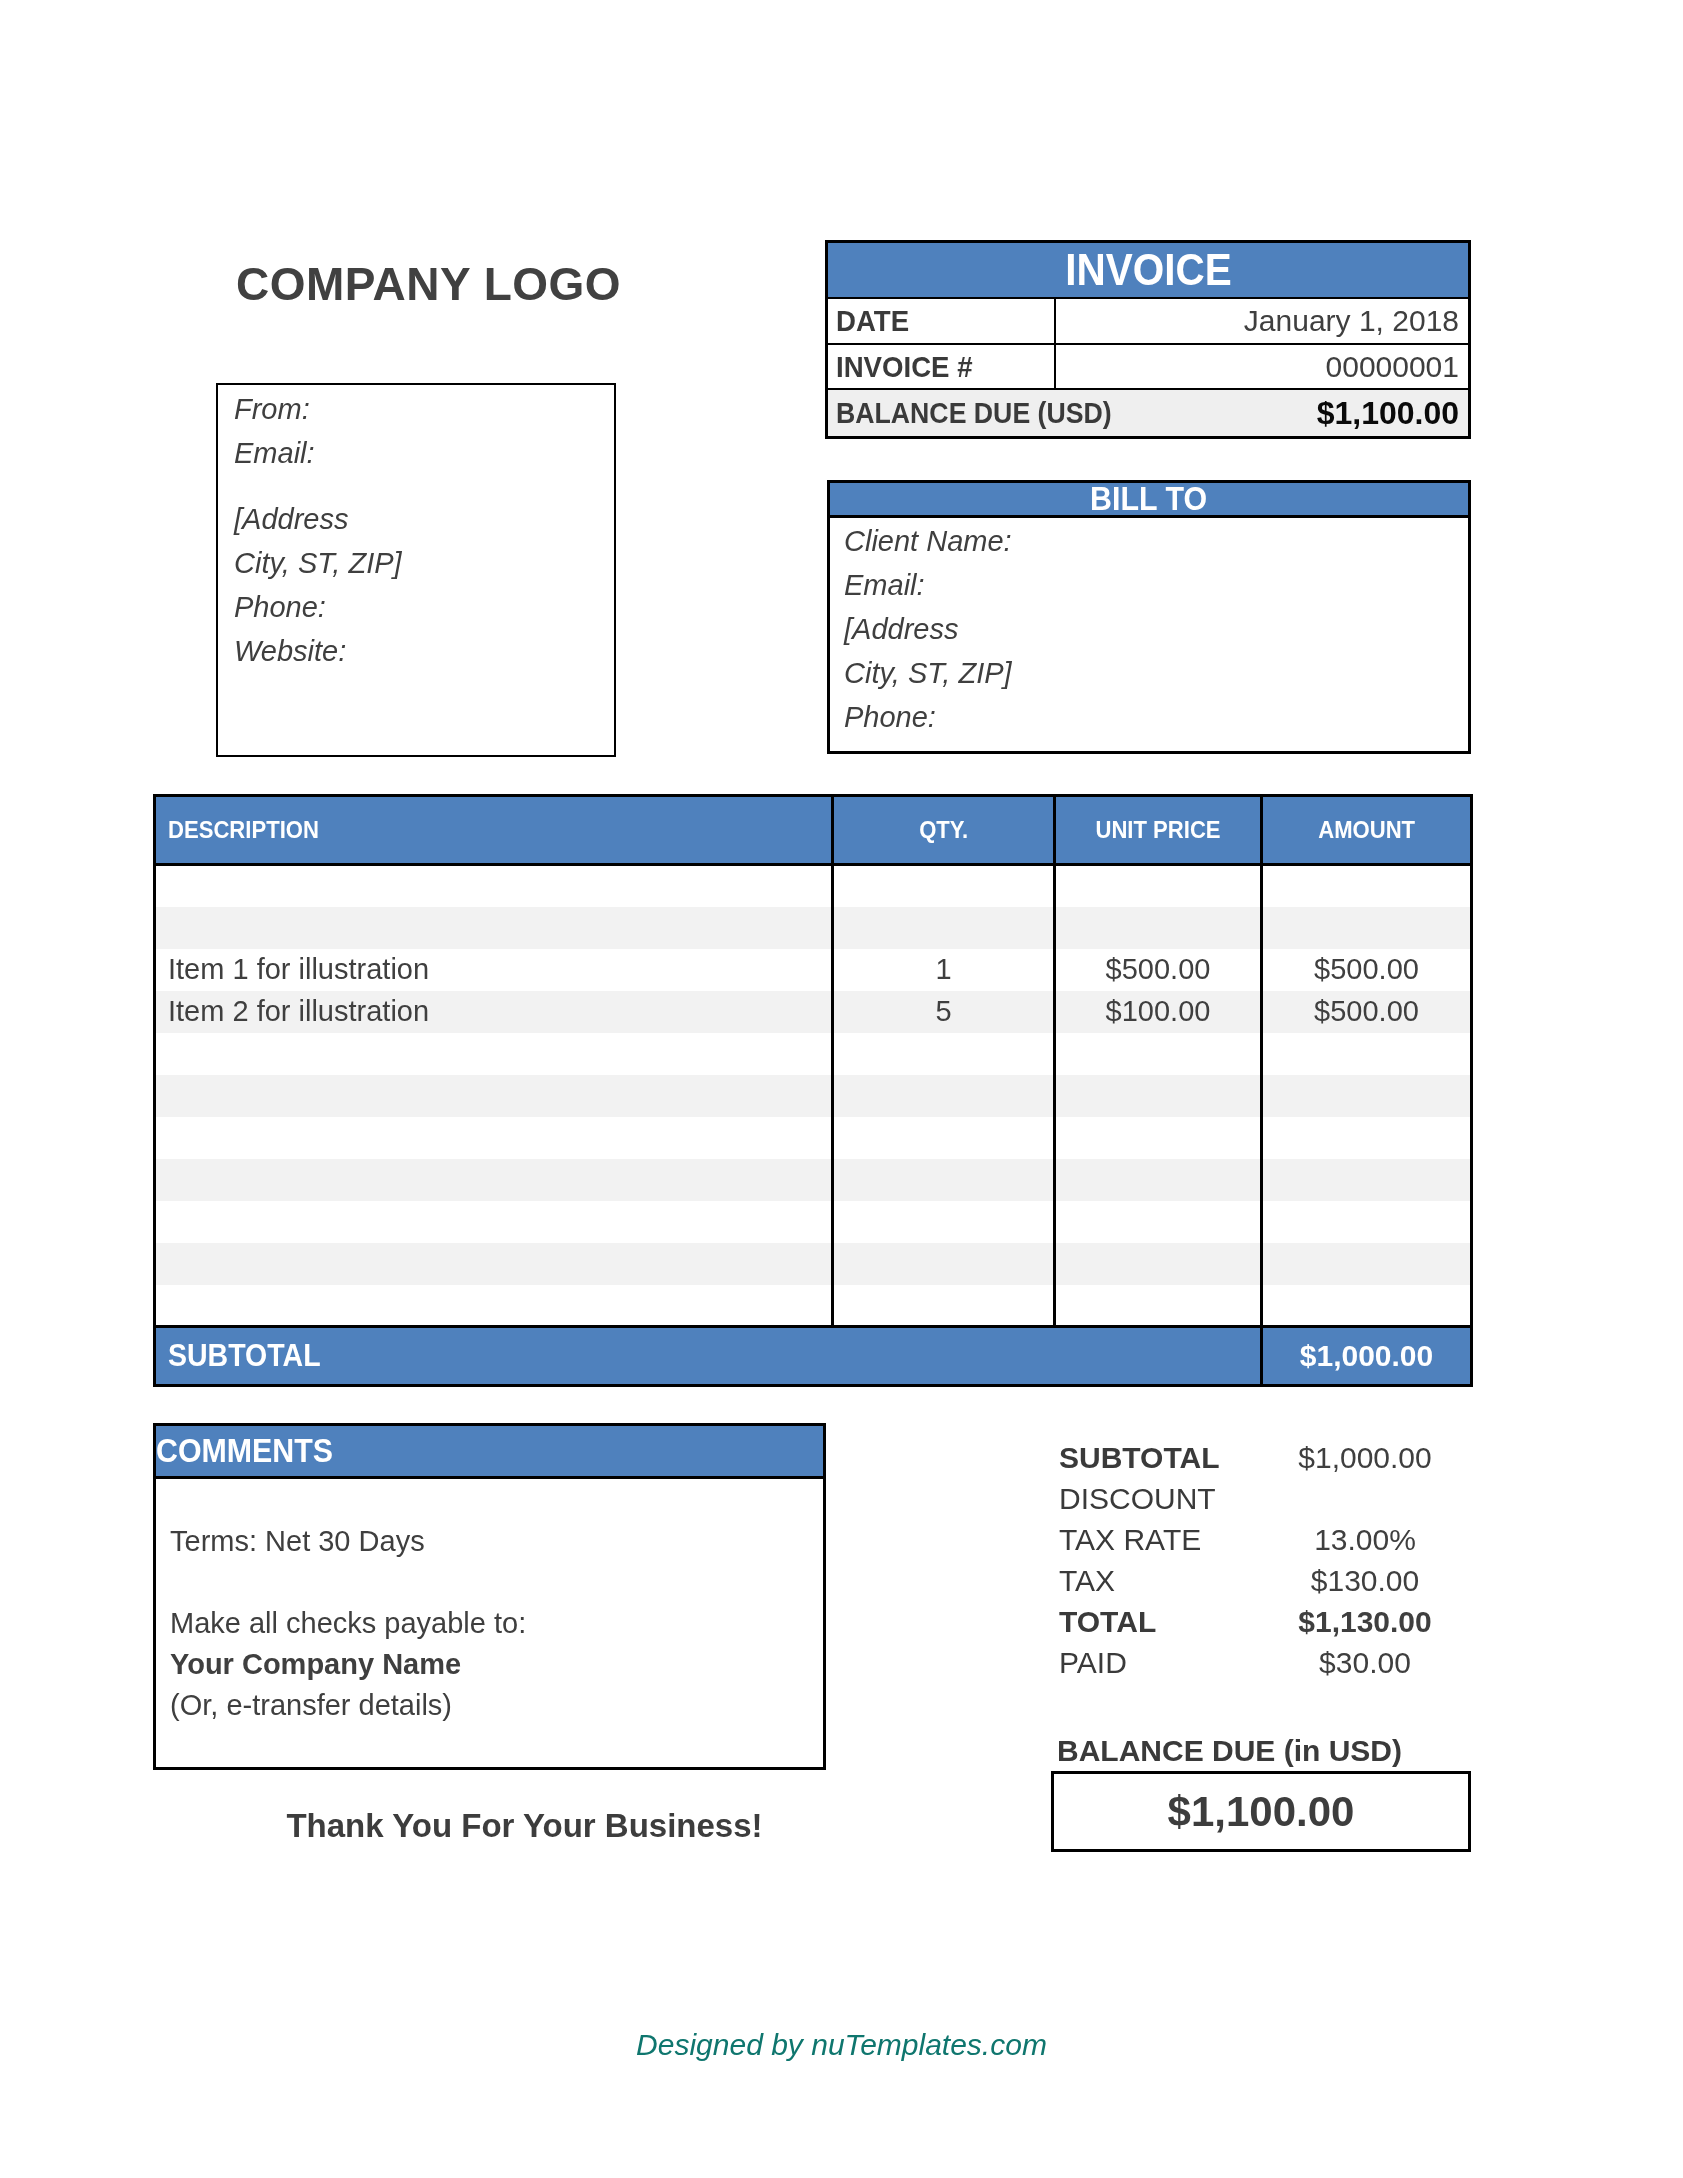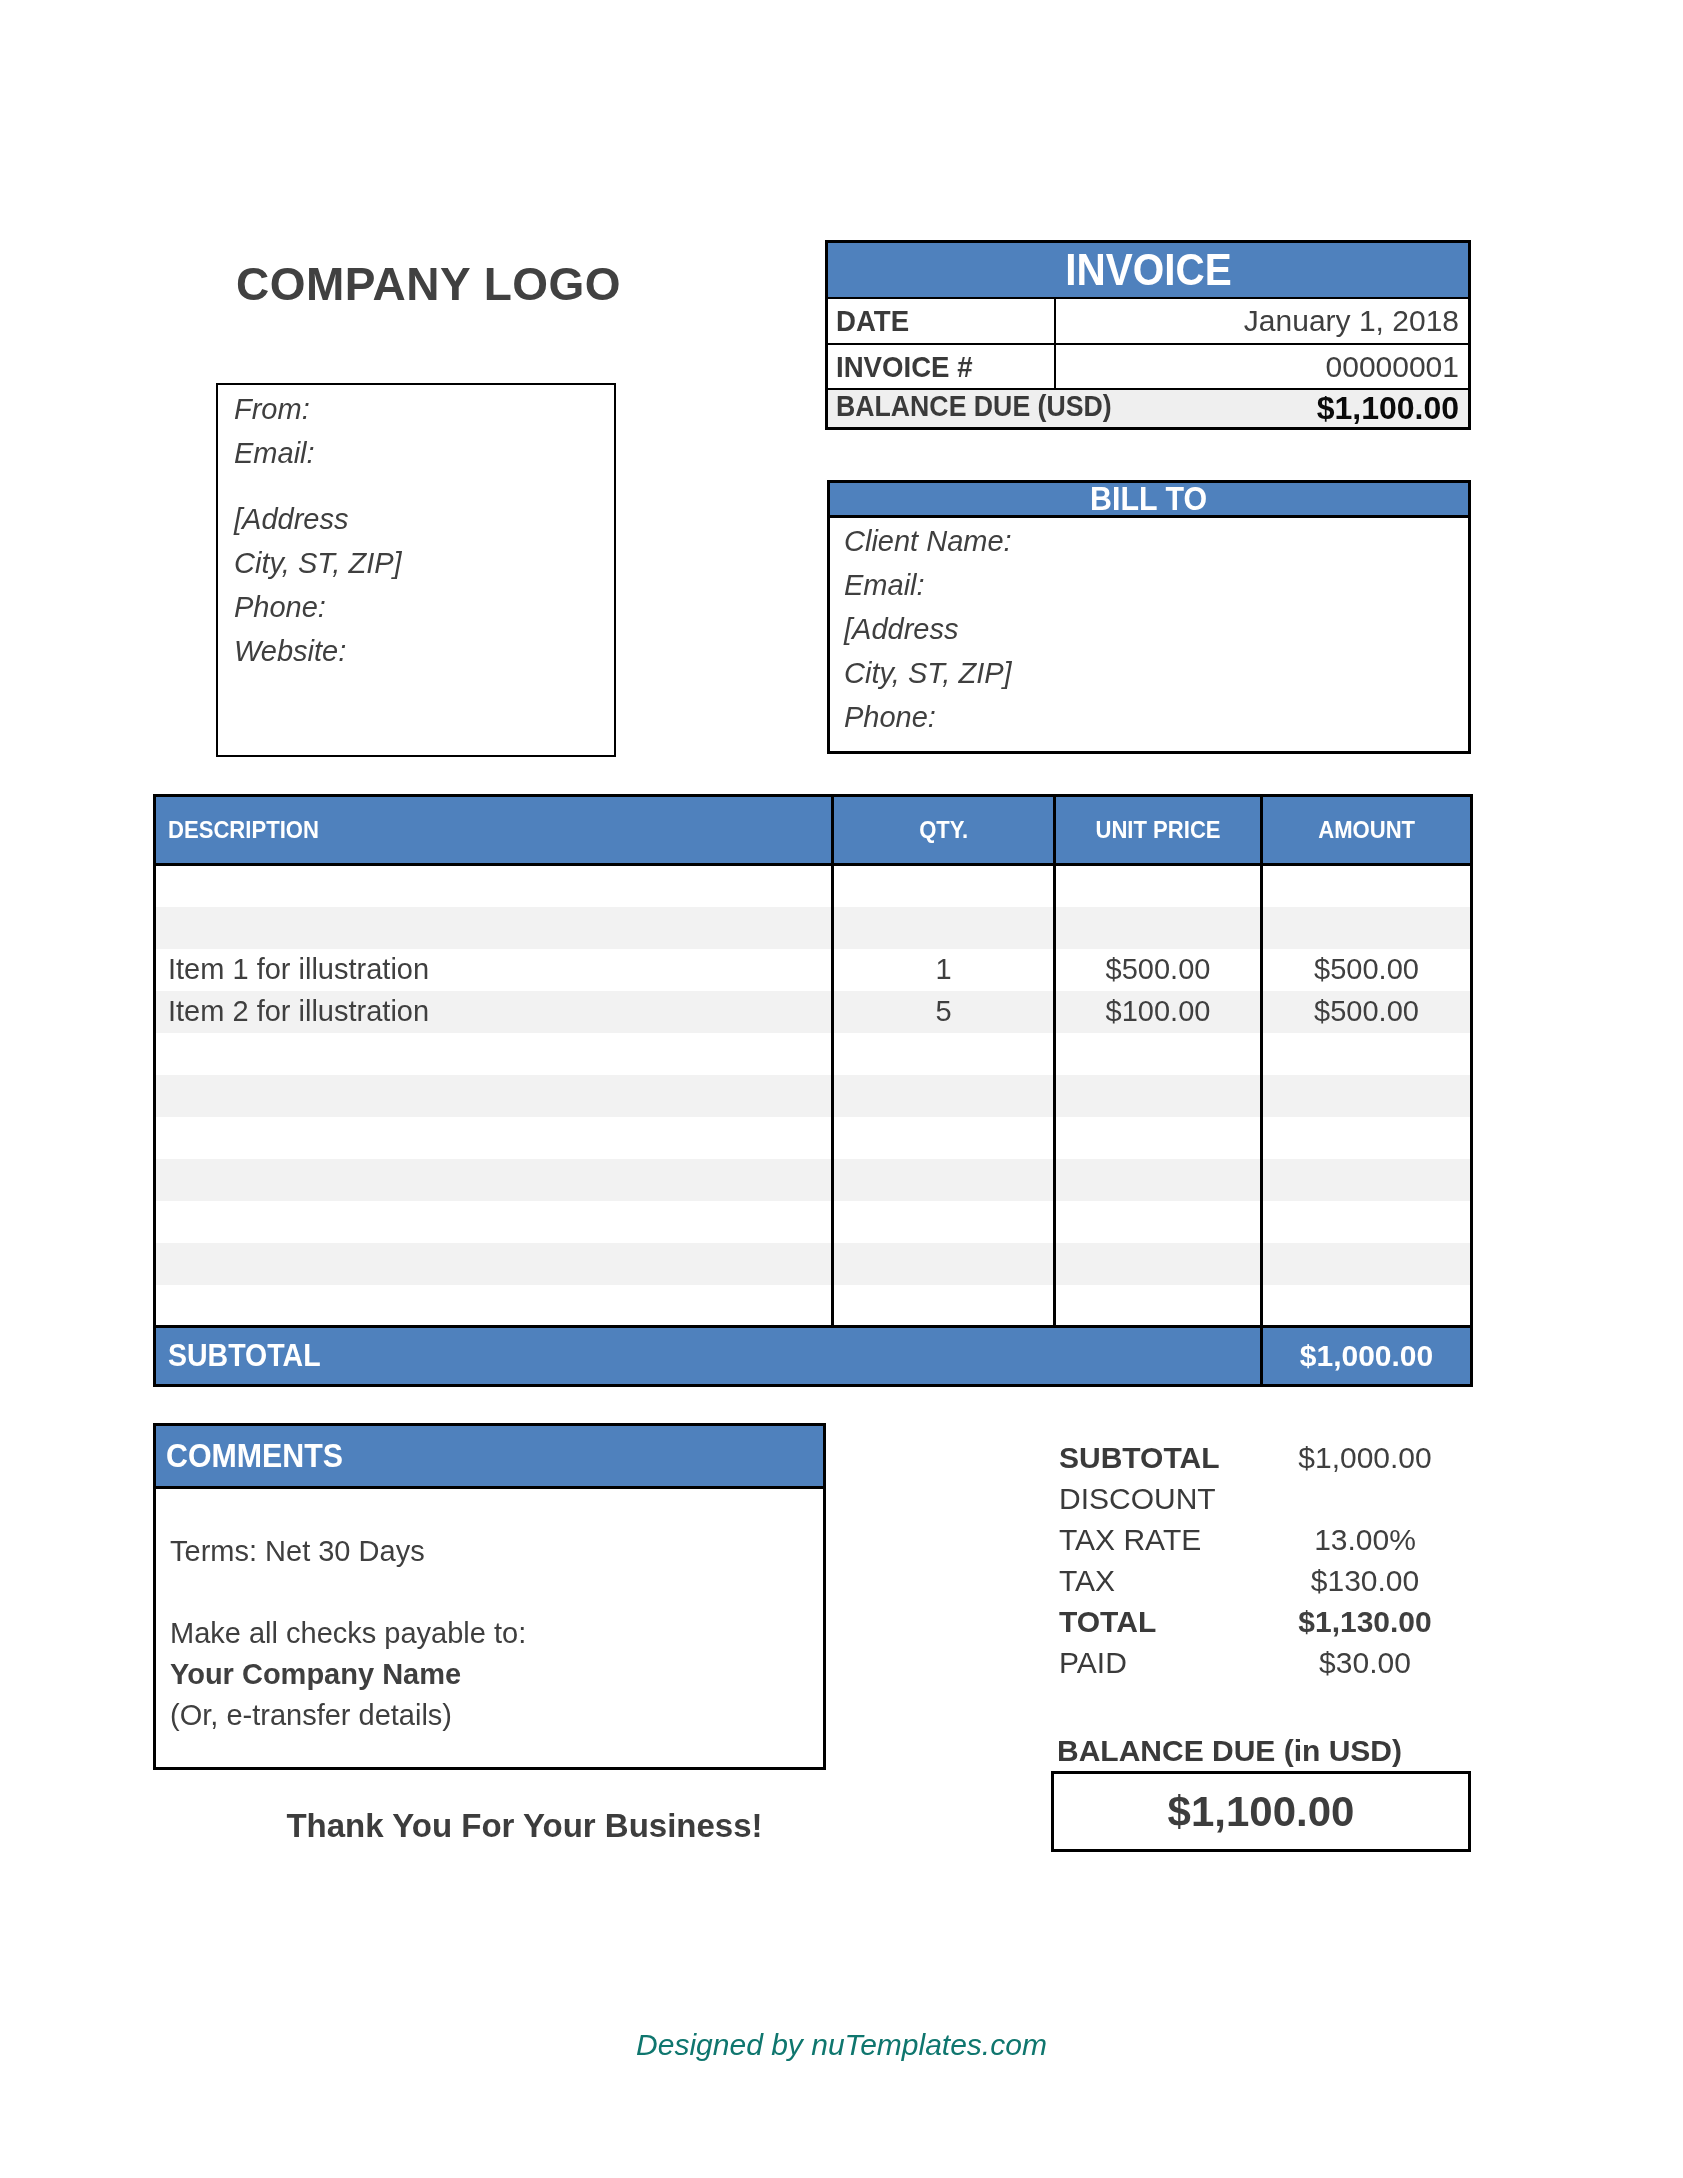--- a/index.html
+++ b/index.html
@@ -22,21 +22,21 @@
   .inv-table { position:absolute; left:825px; top:240px; width:646px; border:3px solid #000; background:#fff; }
   .inv-title { height:56px; background:#4f81bd; border-bottom:2px solid #000;
                display:flex; align-items:center; justify-content:center;
                color:#fff; font-size:44px; font-weight:bold; }
   .inv-row   { display:flex; height:46px; border-bottom:2px solid #000; }
   .inv-row:nth-of-type(3){ height:45px; }
   .inv-label { width:228px; border-right:2px solid #000; display:flex; align-items:center;
                padding-left:8px; font-size:30px; font-weight:bold; color:#3a3a3a; }
   .inv-value { flex:1; display:flex; align-items:center; justify-content:flex-end;
                padding-right:9px; font-size:30px; color:#3f3f3f; }
-  .inv-balance { height:37px; background:#efefef; display:flex; 
+  .inv-balance { height:46px; background:#efefef; display:flex; align-items:center;
                  justify-content:space-between; padding:0 9px 0 8px; }
   .inv-balance .lbl { font-size:29px; font-weight:bold; color:#3a3a3a; }
   .inv-balance .val { font-size:32px; font-weight:bold; color:#0a0a0a; }
 
   
   .from-box { position:absolute; left:216px; top:383px; width:400px; height:374px;
               border:2px solid #000; padding:2px 0 0 16px; }
   .box-line { font-style:italic; font-size:29px; color:#3f3f3f;
               line-height:44px; min-height:44px; }
   .box-line.spacer { line-height:22px; min-height:22px; }
@@ -60,22 +60,22 @@
               font-size:29px; color:#3f3f3f; text-align:center; }
   .items td.d-desc { text-align:left; padding-left:12px; }
   .items tbody tr:nth-child(even) td { background:#f2f2f2; }
   .items .subtotal td { background:#4f81bd; color:#fff; height:59px;
               border:3px solid #000; font-weight:bold; }
   .items .subtotal .st-label { text-align:left; padding-left:12px; font-size:31px; }
   .items .subtotal .st-value { font-size:30px; }
 
   
   .comments-box { position:absolute; left:153px; top:1423px; width:673px; height:347px; border:3px solid #000; }
-  .comments-head { height:63px; background:#4f81bd; border-bottom:3px solid #000;
-                   display:flex; align-items:center; padding-left:10px;
+  .comments-head { height:53px; background:#4f81bd; border-bottom:3px solid #000;
+                   display:flex; align-items:center; 
                    color:#fff; font-size:33px; font-weight:bold; }
   .comments-body { padding:42px 0 0 14px; }
   .cm-line { font-size:29px; color:#3f3f3f; line-height:41px; min-height:41px; }
   .cm-line.bold { font-weight:bold; }
 
   
   .totals { position:absolute; left:1059px; top:1437px; width:411px; }
   .tot-row { display:flex; height:41px; align-items:center; }
   .tot-label { flex:1; font-size:30px; color:#3a3a3a; }
   .tot-value { width:210px; text-align:center; font-size:30px; color:#3f3f3f; }

